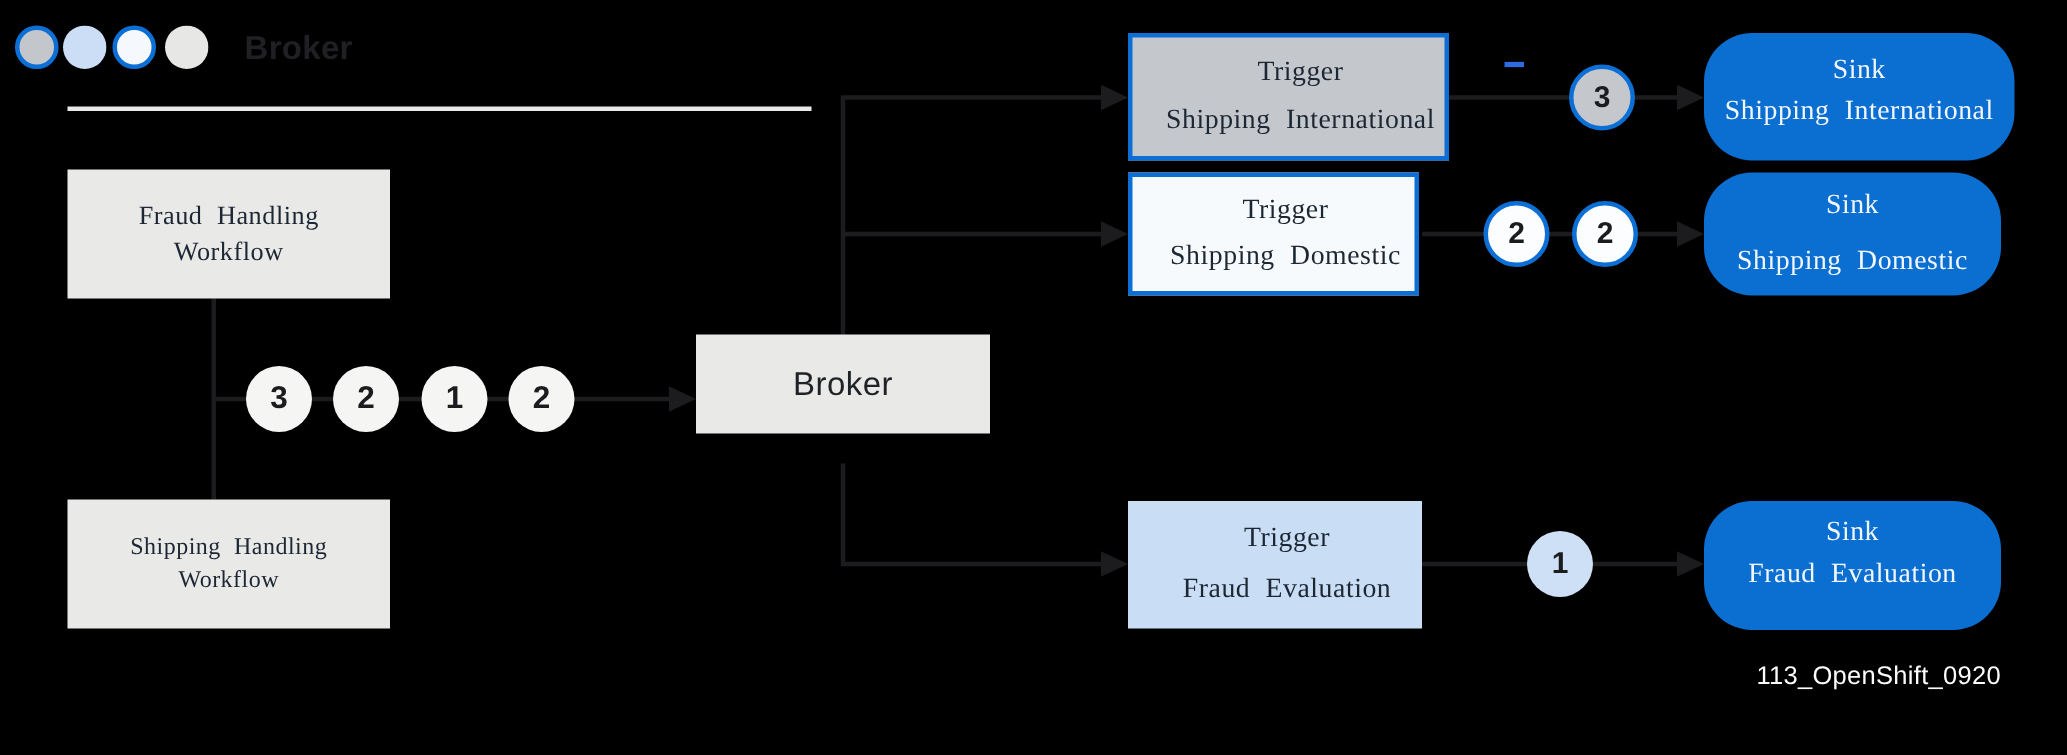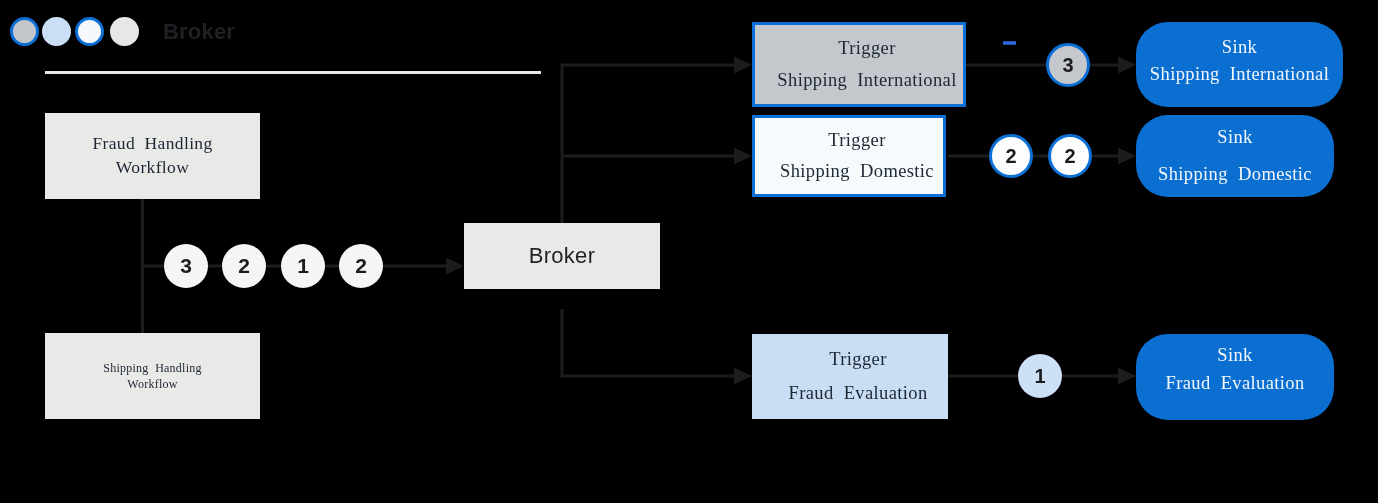--- a/index.html
+++ b/index.html
@@ -105,21 +105,21 @@
     </g>
   </svg>
 
   <div class="node workflow-box" style="top:113px">
     <div class="serif-label" style="font-size:17.5px">
       <span>Fraud Handling</span><br>
       <span>Workflow</span>
     </div>
   </div>
   <div class="node workflow-box" style="top:333px">
-    <div class="serif-label" style="font-size:12px">
+    <div class="serif-label" style="font-size:16px">
       <span>Shipping Handling</span><br>
       <span>Workflow</span>
     </div>
   </div>
 
   <div class="circle queue-circle" style="left: 164px; background-color: rgb(245, 245, 243);">
       <span>3</span>
     </div>
   <div class="circle queue-circle" style="left: 222px; background-color: rgb(245, 245, 243);">
       <span>2</span>
@@ -179,14 +179,15 @@
   <div class="circle badge-circle" style="left: 1018px; top: 354px; background-color: rgb(205, 224, 246); border-color: transparent;">
     <span>1</span>
   </div>
   <div class="node sink-box" style="left: 1136px; top: 334px; width: 198px; height: 86px; padding-bottom: 14px; background-color: rgb(11, 111, 209);">
     <div class="serif-label" style="line-height:1.5">
       <span>Sink</span><br>
       <span>Fraud Evaluation</span>
     </div>
   </div>
 
+  <div class="caption">113_OpenShift_0920</div>
 
 </div>
 
 </body></html>

